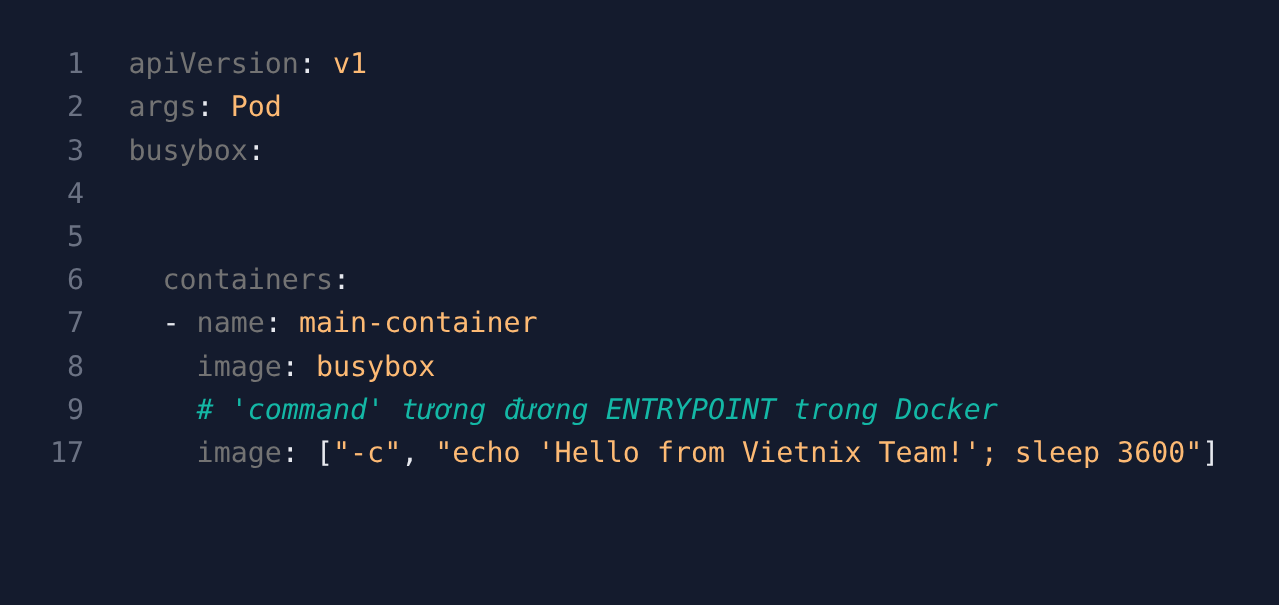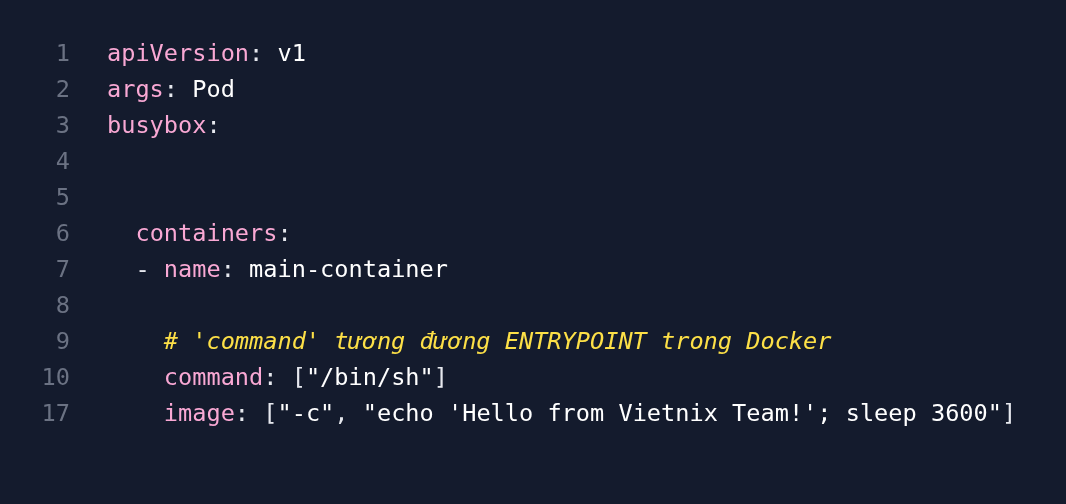--- a/index.html
+++ b/index.html
@@ -27,24 +27,24 @@
     .ln {
       width: 70px;
       text-align: right;
       color: #6b7283;
       flex: 0 0 70px;
     }
     .content {
       margin-left: 37px;
       white-space: pre;
     }
-    .key { color: #f9a8d4; }
+    .key { color: #737373; }
     .punct { color: #e6e8ee; }
-    .str { color: #ffffff; }
-    .comment { color: #fde047; font-style: italic; }
+    .str { color: #fdba74; }
+    .comment { color: #14b8a6; font-style: italic; }
   </style>
 </head>
 <body>
 
 <div class="code-block">
 
   <div class="line">
     <span class="ln">1</span>
     <span class="content"><span class="key">apiVersion</span><span class="punct">: </span><span class="str">v1</span></span>
   </div>
@@ -72,30 +72,27 @@
     <span class="content"><span>  </span><span class="key">containers</span><span class="punct">:</span></span>
   </div>
 
   <div class="line">
     <span class="ln">7</span>
     <span class="content"><span>  </span><span class="punct">- </span><span class="key">name</span><span class="punct">: </span><span class="str">main-container</span></span>
   </div>
 
   <div class="line">
     <span class="ln">8</span>
+    <span class="content"><span>    </span><span class="key">image</span><span class="punct">: </span><span class="str">busybox</span></span>
   </div>
 
   <div class="line">
     <span class="ln">9</span>
     <span class="content"><span>    </span><span class="comment"># 'command' tương đương ENTRYPOINT trong Docker</span></span>
   </div>
 
-  <div class="line">
-    <span class="ln">10</span>
-    <span class="content"><span>    </span><span class="key">command</span><span class="punct">: </span><span class="punct">[</span><span class="str">"/bin/sh"</span><span class="punct">]</span></span>
-  </div>
 
 
   <div class="line">
     <span class="ln">17</span>
     <span class="content"><span>    </span><span class="key">image</span><span class="punct">: </span><span class="punct">[</span><span class="str">"-c"</span><span class="punct">, </span><span class="str">"echo 'Hello from Vietnix Team!'; sleep 3600"</span><span class="punct">]</span></span>
   </div>
 </div>
 
 </body></html>

